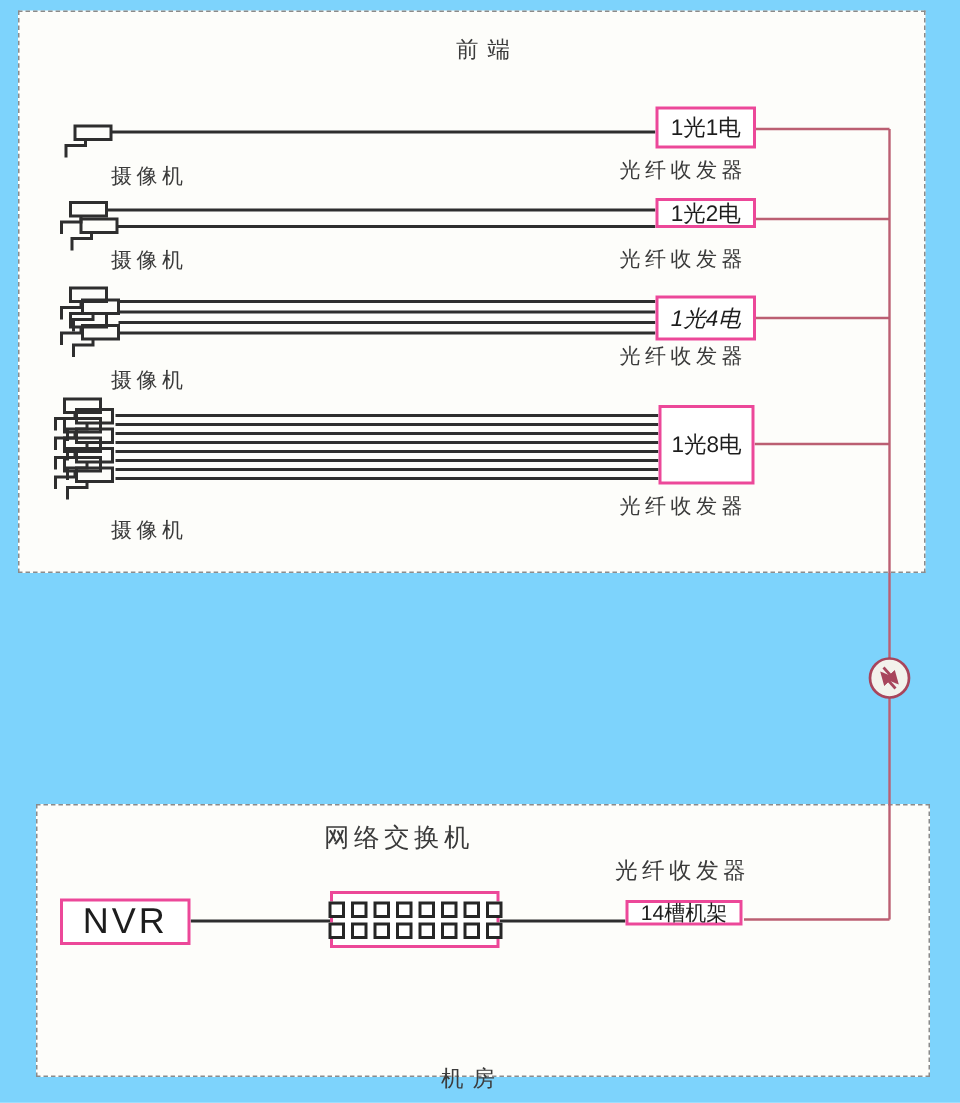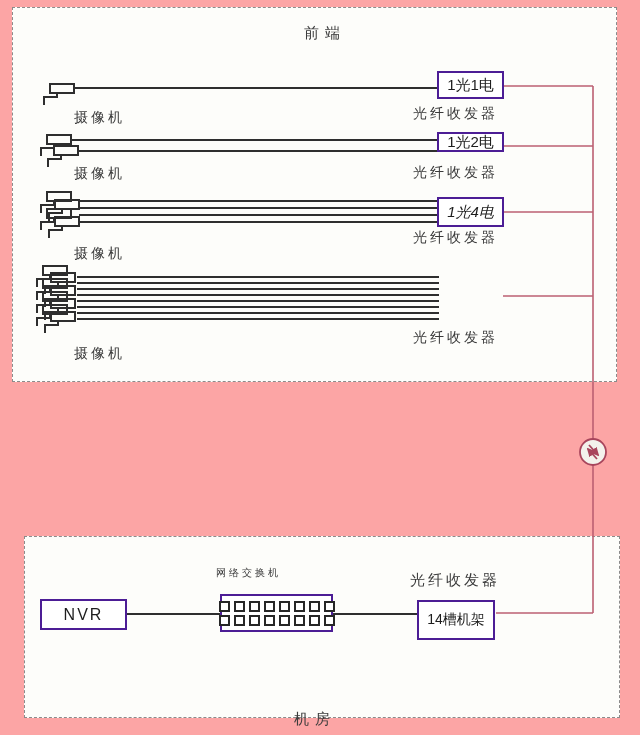--- a/index.html
+++ b/index.html
@@ -1,62 +1,62 @@
 <!DOCTYPE html>
 <html><head>
 <meta charset="utf-8">
 <style>
   html,body{margin:0;padding:0;}
   .canvas{
     position:relative;width:640px;height:735px;overflow:hidden;
-    background:#fca5a5;
+    background:#7dd3fc;
     font-family:"Liberation Serif", serif;
     color:#333;
   }
   .zone{
     position:absolute;border:1px dashed #8b8b8b;background:#fdfdfa;z-index:1;
   }
   .zone-front{left:12px;top:7px;width:603px;height:373px;}
   .zone-room{left:24px;top:536px;width:594px;height:180px;}
   .zone-title{
     position:absolute;z-index:3;text-align:center;font-size:15px;color:#3c3c3c;
     letter-spacing:6px;
   }
   .title-front{left:285px;top:24px;width:80px;}
   .title-room{left:275px;top:710px;width:80px;}
   svg.wires{position:absolute;left:0;top:0;z-index:2;}
   .devbox{
-    position:absolute;z-index:3;border:2px solid #4c1d95;background:#ffffff;
+    position:absolute;z-index:3;border:2px solid #ec4899;background:#ffffff;
     display:flex;align-items:center;justify-content:center;
     font-family:"Liberation Sans", sans-serif;font-size:15px;color:#1d1d1d;
     box-sizing:border-box;
   }
   .tb1{left:437px;top:71px;width:67px;height:28px;}
   .tb2{left:437px;top:132px;width:67px;height:20px;}
   .tb3{left:437px;top:197px;width:67px;height:30px;font-style:italic;}
   .tb4{left:439px;top:270px;width:64px;height:53px;}
-  .nvr{left:40px;top:599px;width:87px;height:31px;font-size:16px;letter-spacing:2px;}
-  .rack{left:417px;top:600px;width:78px;height:40px;font-size:14px;}
+  .nvr{left:40px;top:599px;width:87px;height:31px;font-size:24px;letter-spacing:2px;}
+  .rack{left:417px;top:600px;width:78px;height:17px;font-size:14px;}
   .switch{left:220px;top:594px;width:113px;height:38px;flex-direction:column;gap:3px;}
   .port-row{display:flex;gap:4px;}
   .port{width:7px;height:7px;border:2px solid #262626;background:#fff;box-sizing:content-box;}
   .lbl{
     position:absolute;z-index:3;font-size:14px;color:#3a3a3a;letter-spacing:3px;
     text-align:left;
   }
   .lbl-left{text-align:right;}
   .cam1{left:45px;top:109px;width:80px;}
   .cam2{left:45px;top:165px;width:80px;}
   .cam3{left:45px;top:245px;width:80px;}
   .cam4{left:45px;top:345px;width:80px;}
   .fl1{left:413px;top:105px;width:115px;}
   .fl2{left:413px;top:164px;width:115px;}
   .fl3{left:413px;top:229px;width:115px;}
   .fl4{left:413px;top:329px;width:115px;}
-  .sw-lbl{left:216px;top:566px;width:122px;font-size:10px;}
+  .sw-lbl{left:216px;top:547px;width:122px;font-size:17px;}
   .ft-lbl{left:410px;top:571px;width:122px;font-size:15px;}
 </style>
 </head>
 <body>
 
 <div class="canvas">
 
   <div class="zone zone-front"></div>
   <div class="zone zone-room"></div>
 
@@ -137,20 +137,23 @@
 
   <div class="devbox tb1">
     <span>1光1电</span>
   </div>
   <div class="devbox tb2">
     <span>1光2电</span>
   </div>
   <div class="devbox tb3">
     <span>1光4电</span>
   </div>
+  <div class="devbox tb4">
+    <span>1光8电</span>
+  </div>
 
   <div class="lbl fl1">光纤收发器</div>
   <div class="lbl fl2">光纤收发器</div>
   <div class="lbl fl3">光纤收发器</div>
   <div class="lbl fl4">光纤收发器</div>
 
   <div class="lbl lbl-left cam1">摄像机</div>
   <div class="lbl lbl-left cam2">摄像机</div>
   <div class="lbl lbl-left cam3">摄像机</div>
   <div class="lbl lbl-left cam4">摄像机</div>

